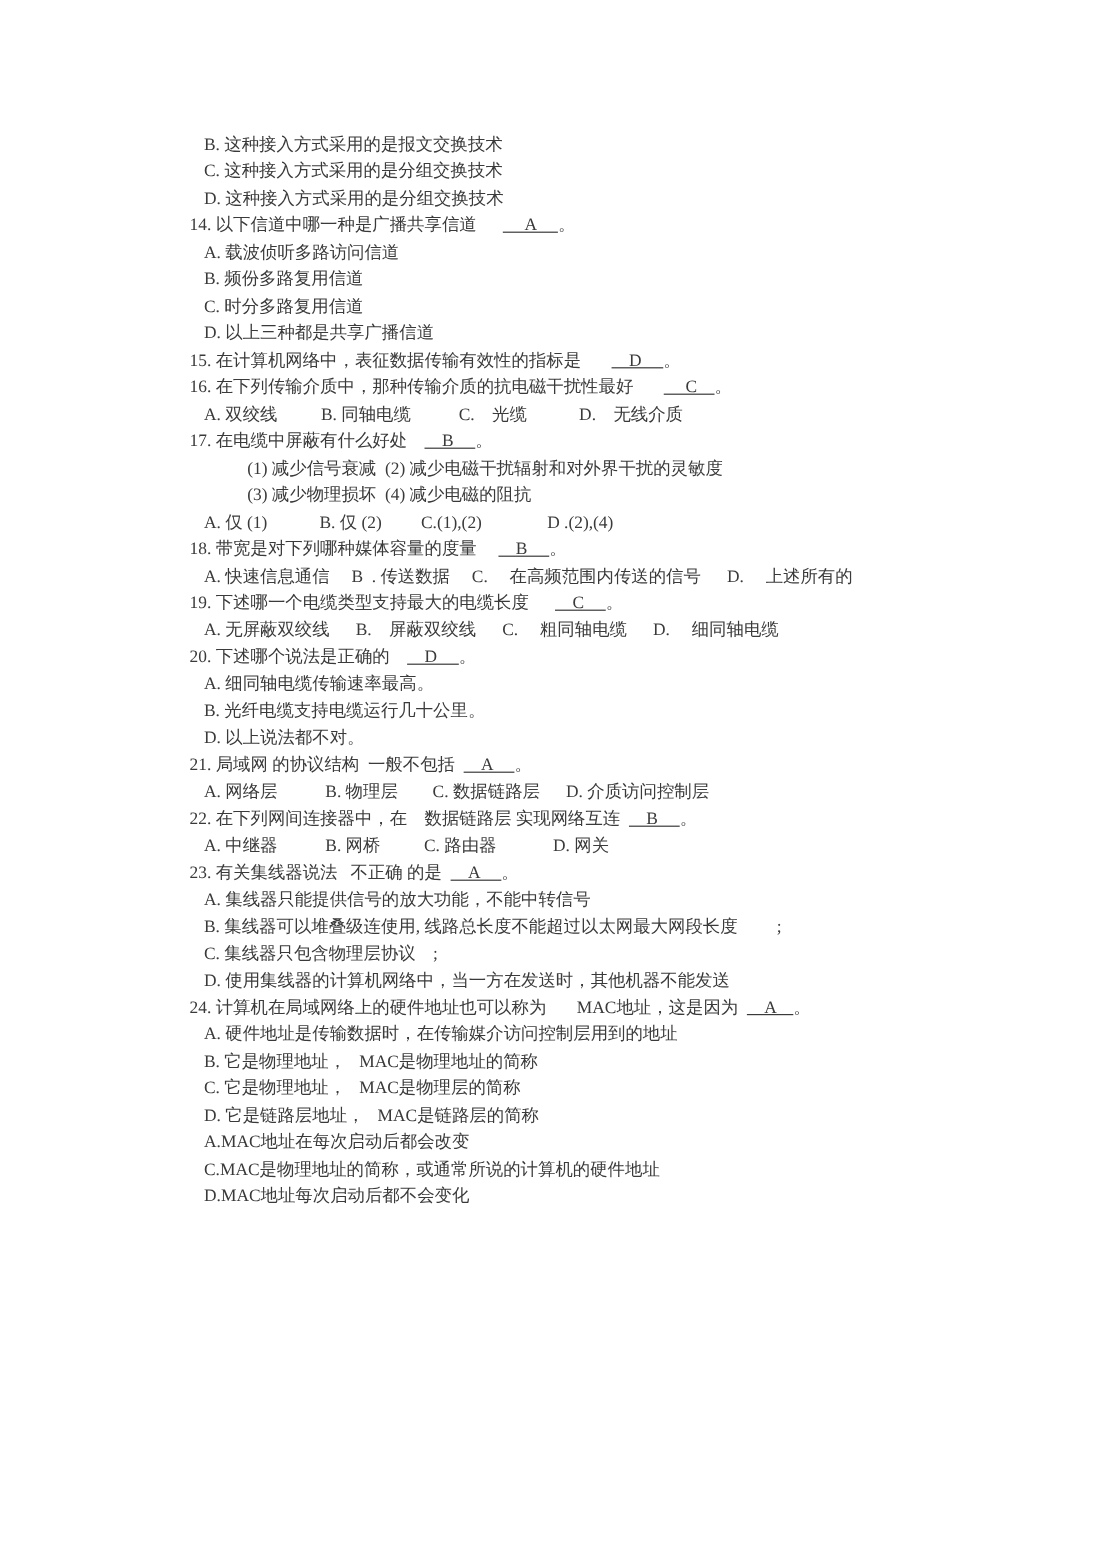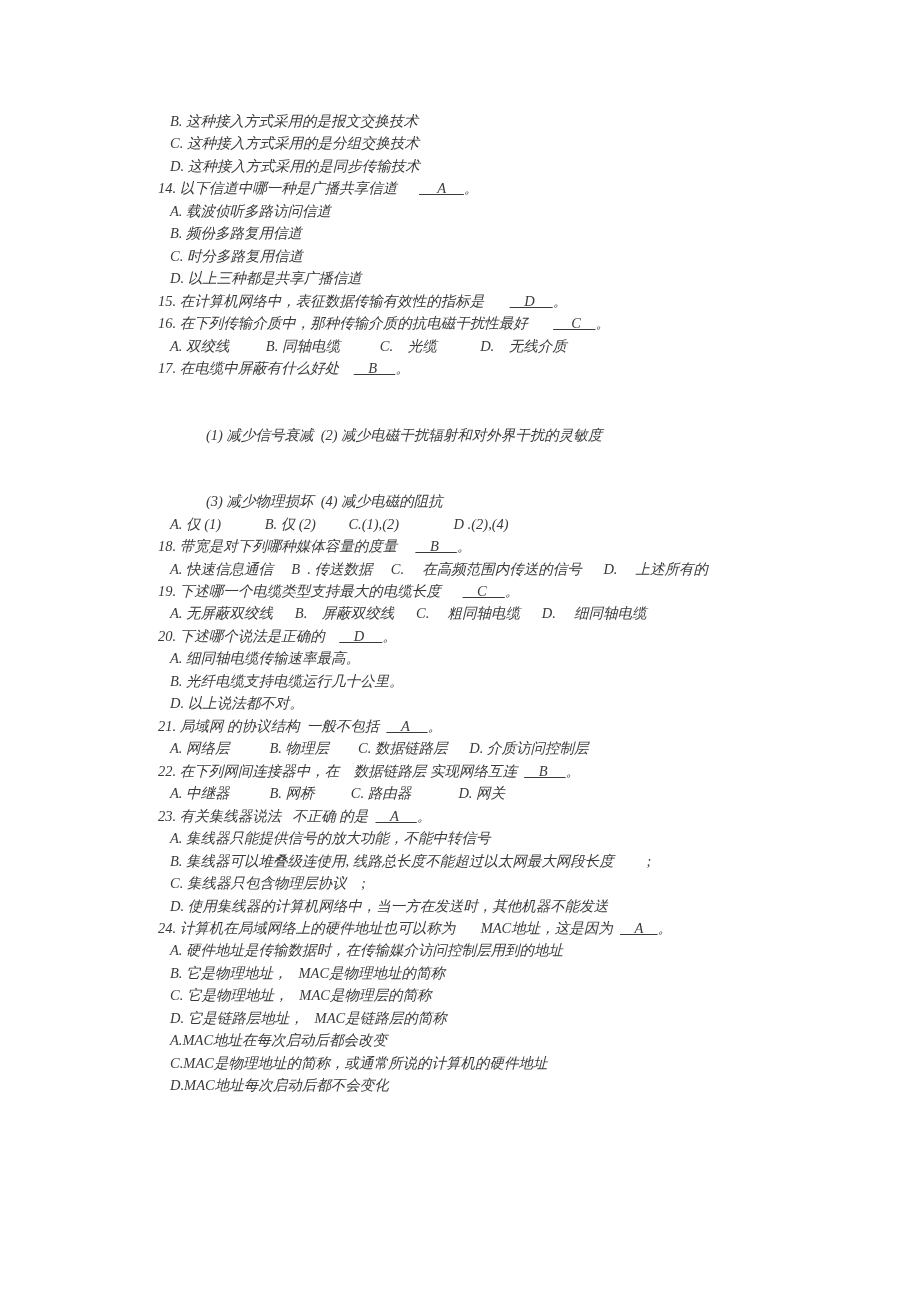--- a/index.html
+++ b/index.html
@@ -8,34 +8,33 @@
       background: #fff;
       font-family: "SimSun", "宋体", serif;
       font-size: 14.5px;
       color: #3a3a3a;
       line-height: 1.55;
     }
     .page {
       width: 920px;
       box-sizing: border-box;
       padding: 110px 158px 110px 158px;
-      font-style: italic;
     }
     .line { white-space: pre; }
     .indent1 { padding-left: 12px; }
-    .indent2 { padding-left: 48px; margin-top: 44px; }
+    .indent2 { padding-left: 48px; }
     .u { text-decoration: underline; text-decoration-thickness: 1px; }
   </style>
 </head>
 <body>
 
 <div class="page" id="page-root">
     <div class="line indent1"><span>B. 这种接入方式采用的是报文交换技术</span></div>
     <div class="line indent1"><span>C. 这种接入方式采用的是分组交换技术</span></div>
-    <div class="line indent1"><span>D. 这种接入方式采用的是同步传输技术</span></div>
+    <div class="line indent1"><span>D. 这种接入方式采用的是分组交换技术</span></div>
     <div class="line "><span>14. 以下信道中哪一种是广播共享信道      </span><span class="u">     A     </span><span>。</span></div>
     <div class="line indent1"><span>A. 载波侦听多路访问信道</span></div>
     <div class="line indent1"><span>B. 频份多路复用信道</span></div>
     <div class="line indent1"><span>C. 时分多路复用信道</span></div>
     <div class="line indent1"><span>D. 以上三种都是共享广播信道</span></div>
     <div class="line "><span>15. 在计算机网络中，表征数据传输有效性的指标是       </span><span class="u">    D     </span><span>。</span></div>
     <div class="line "><span>16. 在下列传输介质中，那种传输介质的抗电磁干扰性最好       </span><span class="u">     C    </span><span>。</span></div>
     <div class="line indent1"><span>A. 双绞线          B. 同轴电缆           C.    光缆            D.    无线介质</span></div>
     <div class="line "><span>17. 在电缆中屏蔽有什么好处    </span><span class="u">    B     </span><span>。</span></div>
     <div class="line indent2"><span>(1) 减少信号衰减  (2) 减少电磁干扰辐射和对外界干扰的灵敏度</span></div>

